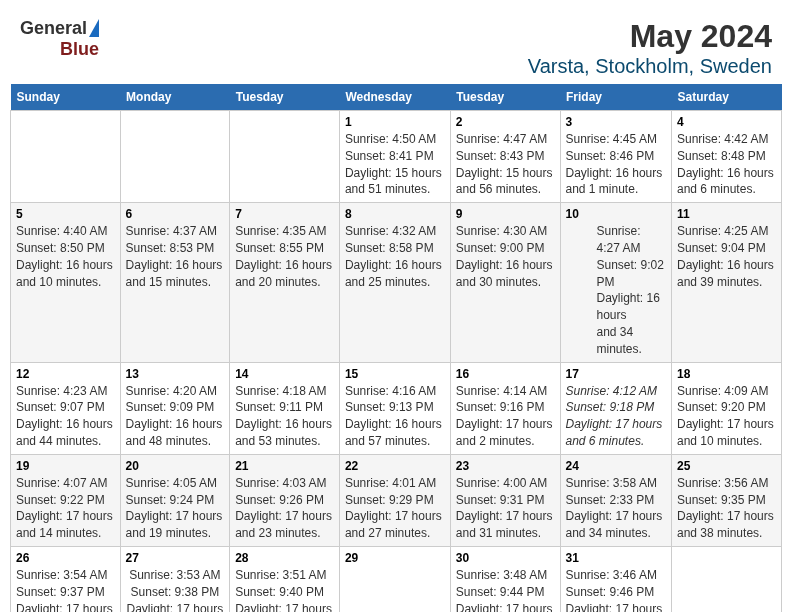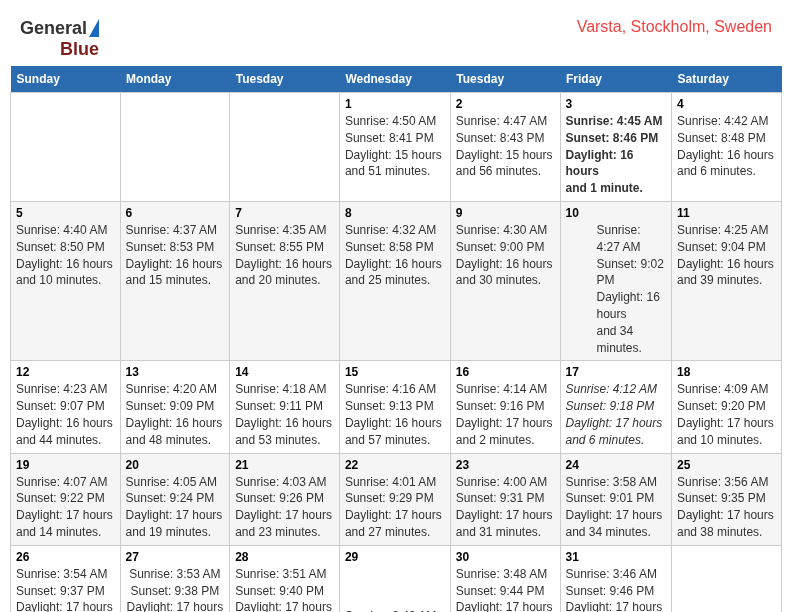--- a/index.html
+++ b/index.html
@@ -40,22 +40,22 @@
     }
     .title-area {
       text-align: right;
     }
     .month-title {
       font-size: 32px;
       font-weight: bold;
       color: #333;
     }
     .location-title {
-      font-size: 16px;
-      color: #ef4444;
+      font-size: 20px;
+      color: #0c4a6e;
     }
     .calendar-table {
       width: 100%;
       border-collapse: collapse;
       font-size: 11px;
     }
     .calendar-table th {
       background-color: #2b6cb0;
       color: #fff;
       text-align: left;
@@ -95,20 +95,21 @@
   <div class="logo">
     <div style="display:flex; flex-direction:column; align-items:flex-end;">
       <div style="display:flex; align-items:center;">
         <span class="logo-text-general">General</span>
         <div class="logo-triangle"></div>
       </div>
       <span class="logo-text-blue">Blue</span>
     </div>
   </div>
   <div class="title-area">
+    <div class="month-title">May 2024</div>
     <div class="location-title">Varsta, Stockholm, Sweden</div>
   </div>
 </div>
 
 <table class="calendar-table">
   <thead>
     <tr>
     <th>Sunday</th>
         <th>Monday</th>
         <th>Tuesday</th>
@@ -132,21 +133,21 @@
         </td>
         <td>
           <div class="day-number">2</div>
           <div class="day-info" style="white-space: pre-line;">Sunrise: 4:47 AM
 Sunset: 8:43 PM
 Daylight: 15 hours
 and 56 minutes.</div>
         </td>
         <td>
           <div class="day-number">3</div>
-          <div class="day-info" style="white-space: pre-line; font-weight: bold;">Sunrise: 4:45 AM
+          <div class="day-info" style="white-space: pre-line;">Sunrise: 4:45 AM
 Sunset: 8:46 PM
 Daylight: 16 hours
 and 1 minute.</div>
         </td>
         <td>
           <div class="day-number">4</div>
           <div class="day-info" style="white-space: pre-line;">Sunrise: 4:42 AM
 Sunset: 8:48 PM
 Daylight: 16 hours
 and 6 minutes.</div>
@@ -286,21 +287,21 @@
         <td>
           <div class="day-number">23</div>
           <div class="day-info" style="white-space: pre-line;">Sunrise: 4:00 AM
 Sunset: 9:31 PM
 Daylight: 17 hours
 and 31 minutes.</div>
         </td>
         <td>
           <div class="day-number">24</div>
           <div class="day-info" style="white-space: pre-line;">Sunrise: 3:58 AM
-Sunset: 9:01 PM
+Sunset: 2:33 PM
 Daylight: 17 hours
 and 34 minutes.</div>
         </td>
         <td>
           <div class="day-number">25</div>
           <div class="day-info" style="white-space: pre-line;">Sunrise: 3:56 AM
 Sunset: 9:35 PM
 Daylight: 17 hours
 and 38 minutes.</div>
         </td>

